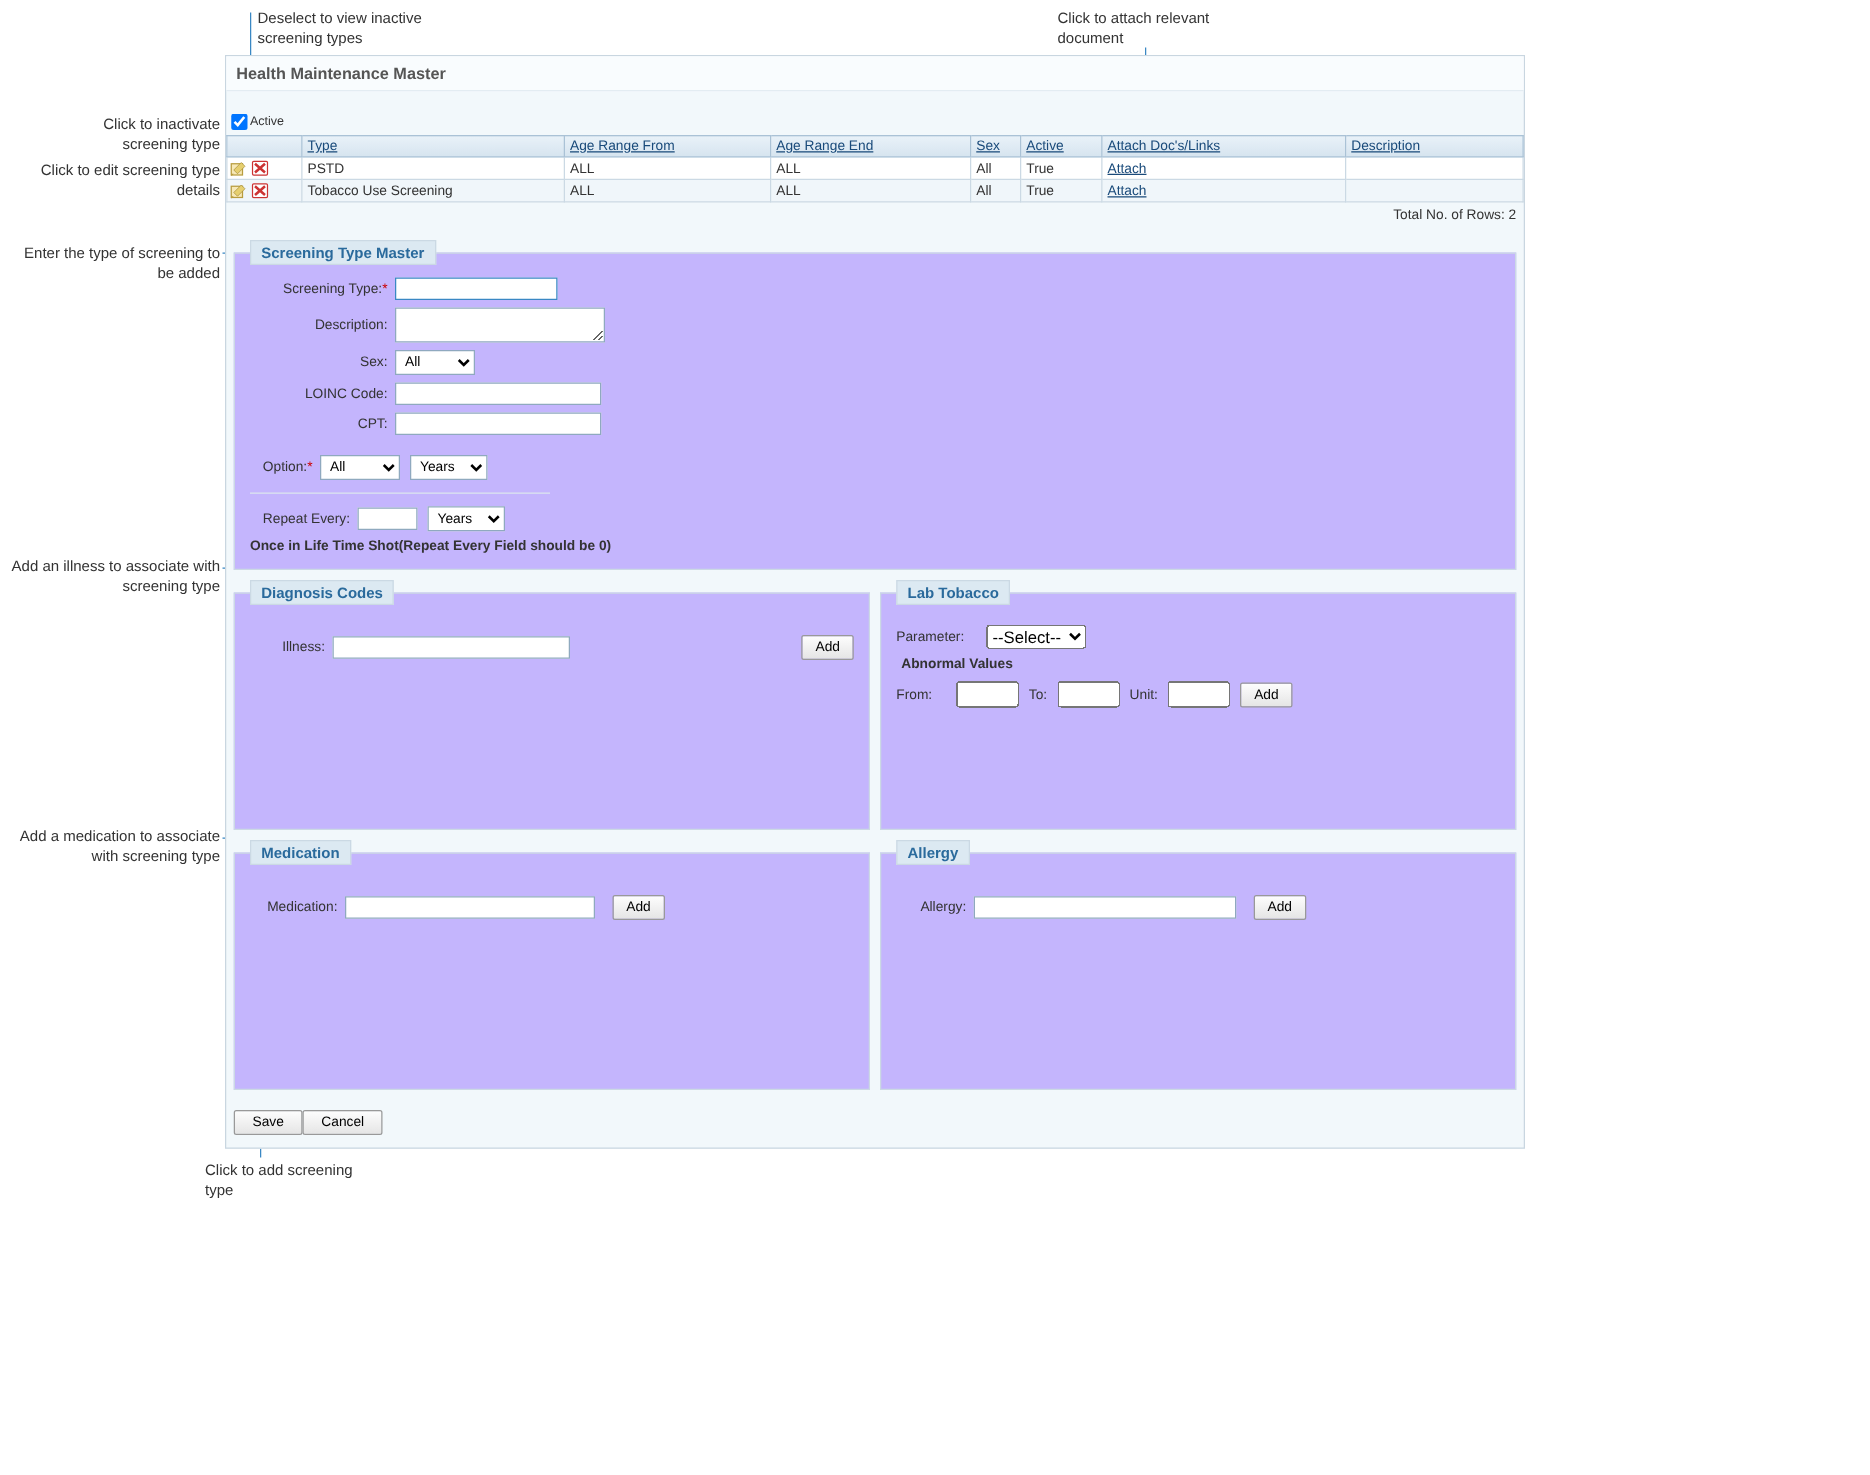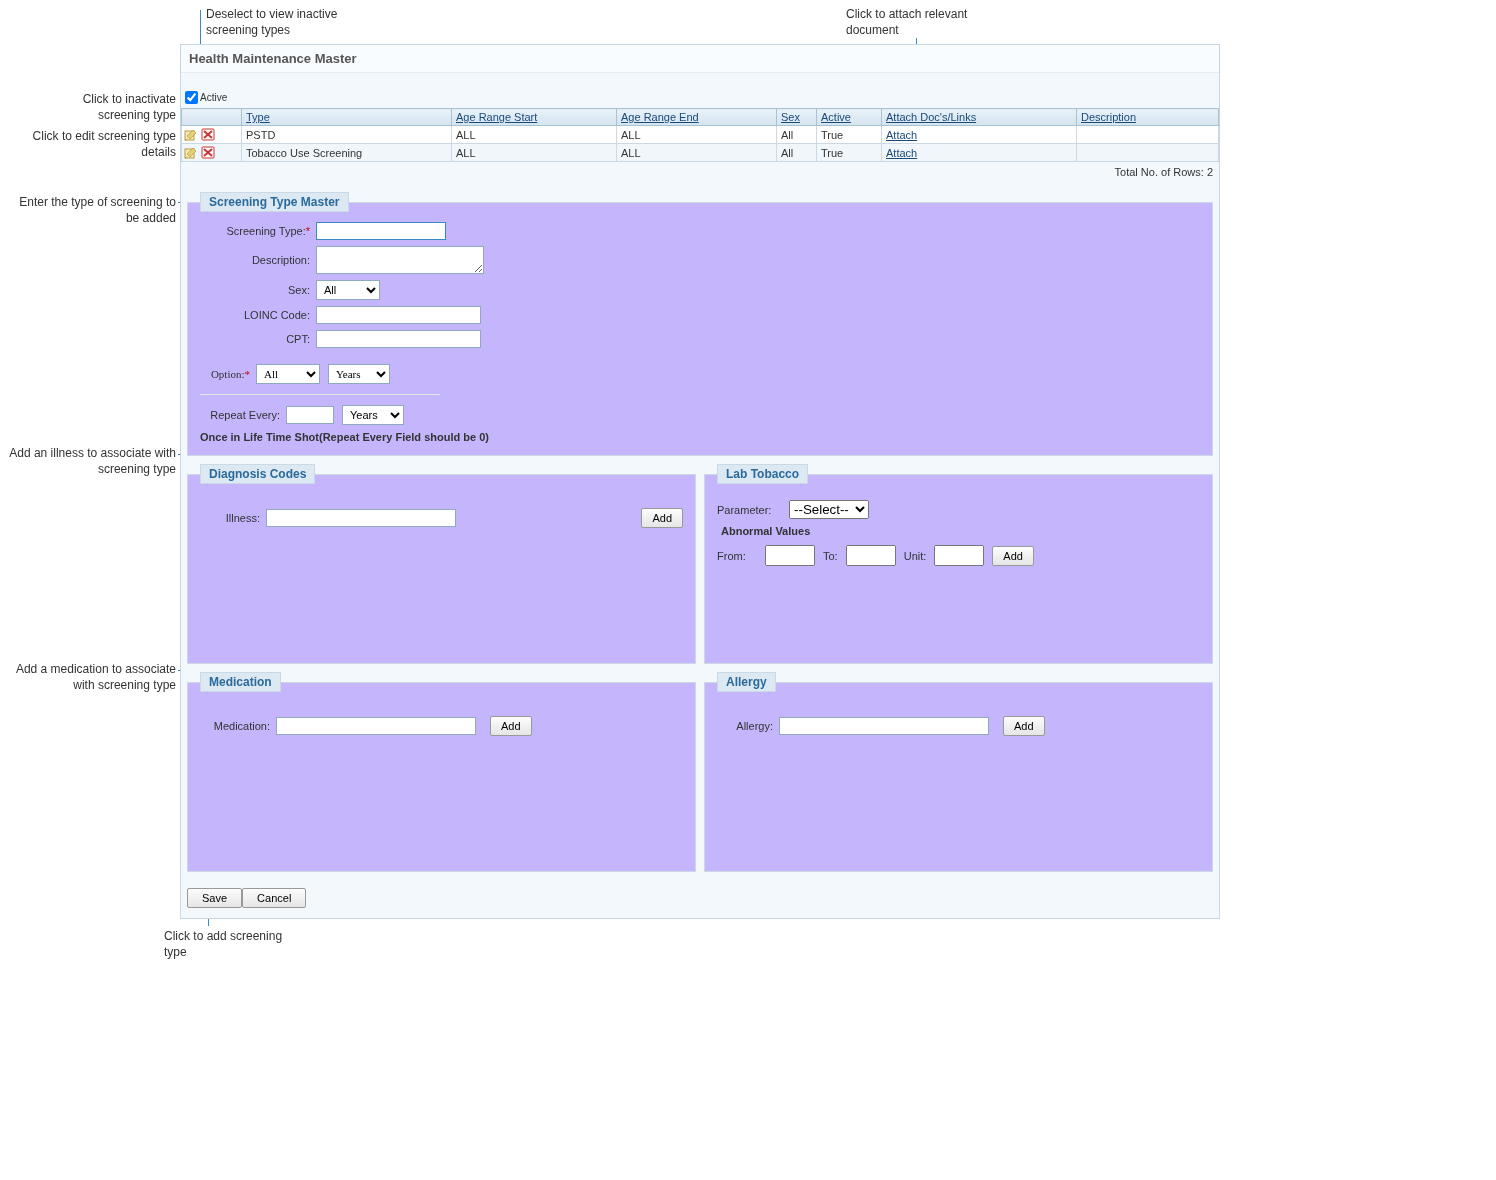--- a/index.html
+++ b/index.html
@@ -218,21 +218,21 @@
     <div class="active-row">
       <input type="checkbox" checked="" style="">
       <span>Active</span>
     </div>
 
     <table class="grid">
       <thead>
         <tr>
           <th class="noul" style="width:60px;"></th>
           <th style="width:210px;"><span>Type</span></th>
-          <th style="width:165px;"><span>Age Range Start</span></th>
+          <th style="width:165px;"><span>Age Range From</span></th>
           <th style="width:160px;"><span>Age Range End</span></th>
           <th style="width:40px;"><span>Sex</span></th>
           <th style="width:65px;"><span>Active</span></th>
           <th style="width:195px;"><span>Attach Doc's/Links</span></th>
           <th><span>Description</span></th>
         </tr>
       </thead>
       <tbody>
         <tr>
           <td class="row-icons">
@@ -307,21 +307,21 @@
       <div class="form-row">
         <label><span>LOINC Code:</span></label>
         <input type="text" style="width: 165px;">
       </div>
       <div class="form-row">
         <label><span>CPT:</span></label>
         <input type="text" style="width: 165px;">
       </div>
 
       <div style="height:10px;"></div>
-      <div class="form-row" style="margin-left:-30px;font-family:Liberation Serif, serif;">
+      <div class="form-row" style="margin-left:-30px;">
         <label style="width:80px;"><span>Option:</span><span class="req">*</span></label>
         <select style="width:64px;"><option>All</option></select>
         <span style="width:8px;"></span>
         <select style="width:62px;"><option>Years</option></select>
       </div>
 
       <hr class="hr-line" style="width:240px; margin-left:0;">
 
       <div class="form-row" style="margin-left:-30px;">
         <label style="width:110px;"><span>Repeat Every:</span></label>

